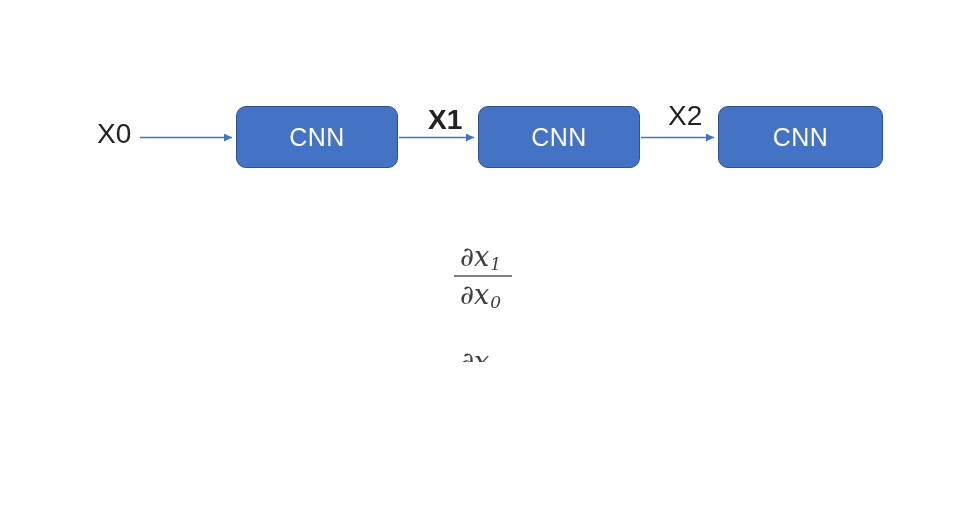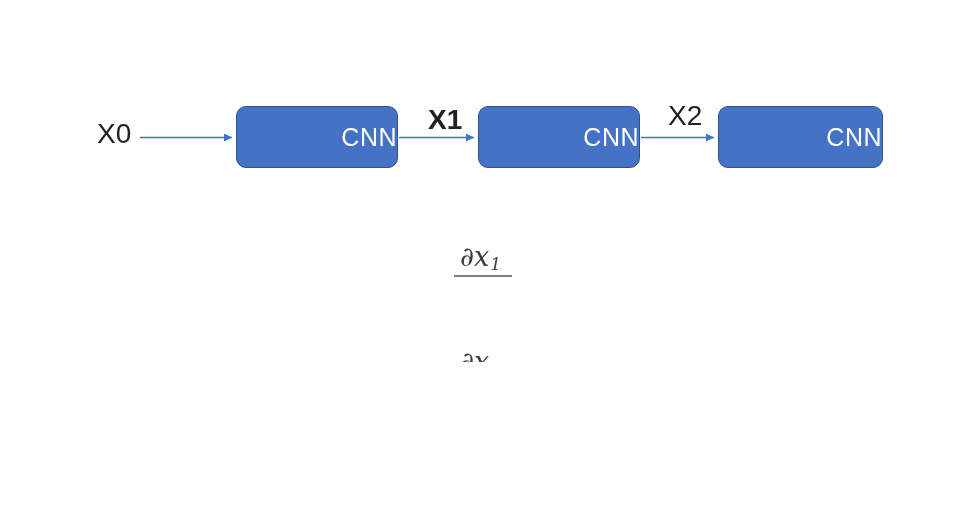--- a/index.html
+++ b/index.html
@@ -38,21 +38,21 @@
   .block {
     position: absolute;
     top: 106px;
     width: 162px;
     height: 62px;
     background: var(--block-fill);
     border: 1px solid var(--block-border);
     border-radius: 10px;
     display: flex;
     align-items: center;
-    justify-content: flex-end;
+    justify-content: center;
   }
   .block-label {
     color: var(--block-text);
     font-size: 25px;
     letter-spacing: 0.5px;
   }
   .signal-label {
     position: absolute;
     color: var(--label-text);
     font-size: 28px;
@@ -121,20 +121,23 @@
   </div>
 
   <div class="block" style="left:718px; width:165px;">
     <span class="block-label">CNN</span>
   </div>
 
   <div class="fraction" style="left:454px; top:240px;">
     <div class="num">
       <span>∂x</span><sub>1</sub>
     </div>
+    <div class="den">
+      <span>∂x</span><sub>0</sub>
+    </div>
   </div>
 
   <div class="fraction" style="left:454px; top:344px;">
     <div class="den">
       <span>∂x</span><sub>1</sub>
     </div>
   </div>
 
 </div>
 

